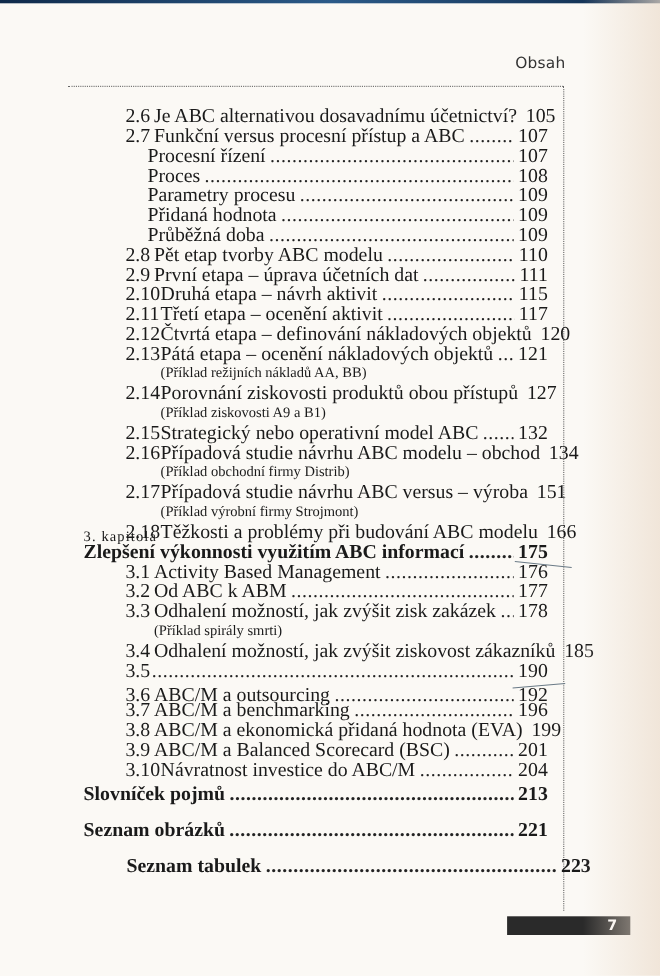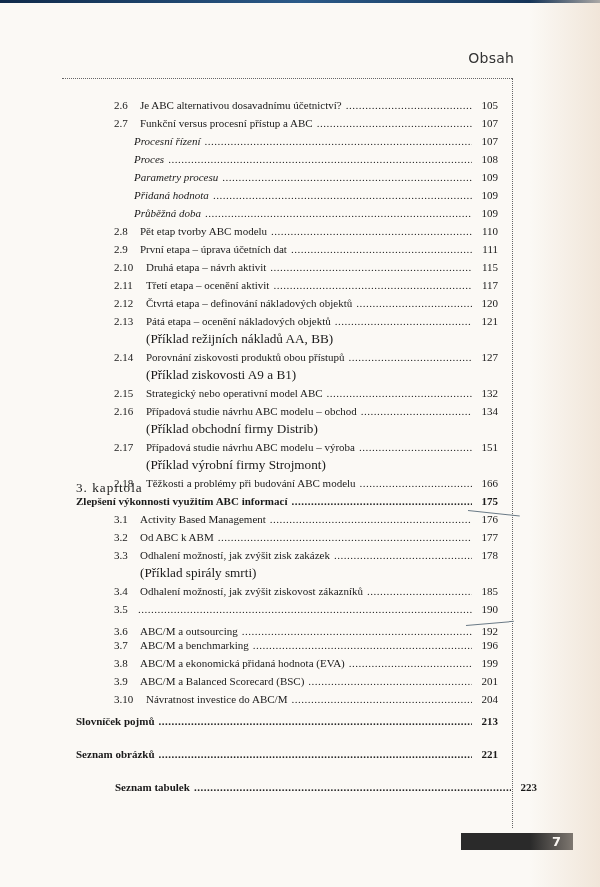--- a/index.html
+++ b/index.html
@@ -27,33 +27,33 @@
       position: absolute; left: 62px; top: 78px; width: 450px; height: 0;
       border-top: 1px dotted #666;
     }
     .rule-right {
       position: absolute; left: 512px; top: 78px; width: 0; height: 750px;
       border-left: 1px dotted #666;
     }
     .toc { position: absolute; left: 0; top: 0; width: 600px; }
     .row {
       position: absolute; height: 18px; display: flex; align-items: baseline;
-      font-size: 11px; line-height: 18px; white-space: nowrap;
+      font-size: 18px; line-height: 18px; white-space: nowrap;
     }
     .row .num { display: inline-block; }
     .row .title { padding-left: 6px; }
     .row .dots {
       flex: 1; overflow: hidden; margin: 0 4px; color: #222;
       letter-spacing: 0.5px;
     }
     .row .dots::after {
       content: "......................................................................................................................................................................................................";
     }
     .row .page { text-align: right; min-width: 22px; }
-    .italic .title { font-style: italic; }
+    .italic .title { }
     .bold { font-weight: bold; }
     .sub {
       position: absolute; font-size: 13.2px; line-height: 18px; white-space: nowrap;
     }
     .chapter-label {
       position: absolute; left: 76px; top: 480px; font-size: 13.2px;
       letter-spacing: 1px; font-family: "Liberation Serif", serif;
     }
     .page-tab {
       position: absolute; left: 461px; top: 833px; width: 112px; height: 17px;
@@ -168,21 +168,21 @@
     </div>
     <div class="row" style="left: 114px; top: 402px; width: 384px;">
       <span class="num" style="width: 26px;">2.16</span>
       <span class="title">Případová studie návrhu ABC modelu – obchod</span>
       <span class="dots"></span>
       <span class="page">134</span>
     </div>
     <div class="sub" style="left: 146px; top: 420px;">(Příklad obchodní firmy Distrib)</div>
     <div class="row" style="left: 114px; top: 438px; width: 384px;">
       <span class="num" style="width: 26px;">2.17</span>
-      <span class="title">Případová studie návrhu ABC modelu – výroba</span>
+      <span class="title">Případová studie návrhu ABC versus – výroba</span>
       <span class="dots"></span>
       <span class="page">151</span>
     </div>
     <div class="sub" style="left: 146px; top: 456px;">(Příklad výrobní firmy Strojmont)</div>
     <div class="row" style="left: 114px; top: 474px; width: 384px;">
       <span class="num" style="width: 26px;">2.18</span>
       <span class="title">Těžkosti a problémy při budování ABC modelu</span>
       <span class="dots"></span>
       <span class="page">166</span>
     </div>

